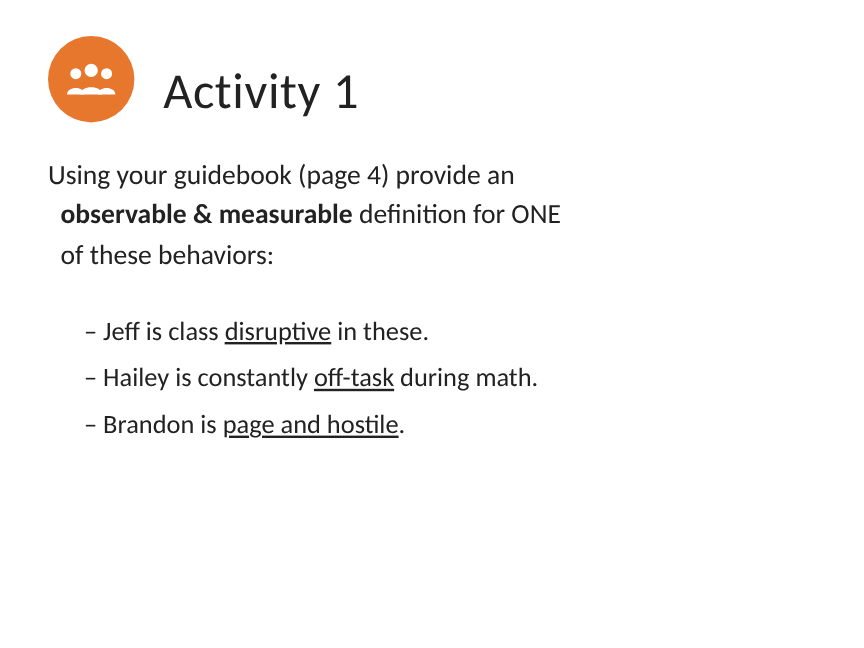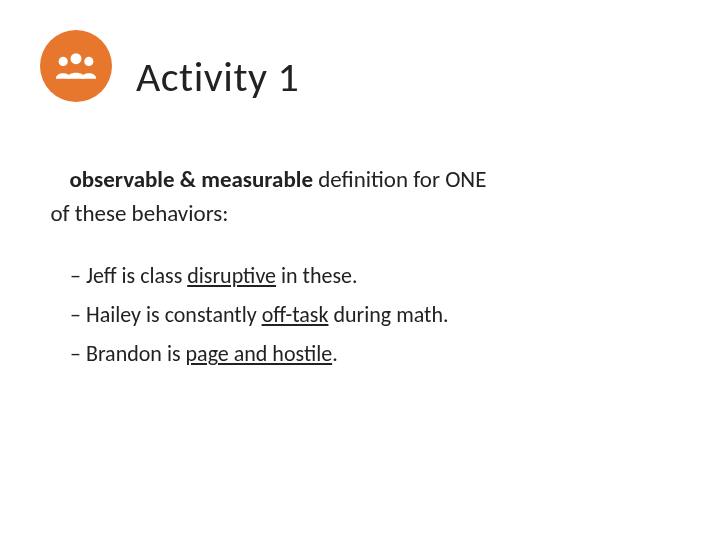--- a/index.html
+++ b/index.html
@@ -53,21 +53,20 @@
     .intro-text {
       font-size: 23px;
       line-height: 1.45;
       margin-bottom: 28px;
       color: #222222;
     }
 
     .intro-text .bold-italic {
       font-weight: 700;
       font-style: normal;
-      margin-left: 19px;
     }
 
     .behaviors-list {
       list-style: none;
       padding-left: 30px;
       font-size: 22px;
       line-height: 1.6;
     }
 
     .behaviors-list li {
@@ -93,21 +92,21 @@
       <path d="M2 38 c0-8 16-8 16 0"></path>
 
       <circle cx="38" cy="19" r="5"></circle>
       <path d="M30 38 c0-8 16-8 16 0"></path>
     </svg>
   </div>
   <h1 class="title">Activity 1</h1>
 </div>
 
 <div class="intro-text">
-  <br>
+  <span>Using your guidebook (page 4) provide an</span><br>
   &nbsp;&nbsp;<span class="bold-italic">observable &amp; measurable</span>
   <span> definition for ONE<br>
   &nbsp;&nbsp;of these behaviors:</span>
 </div>
 
 <ul class="behaviors-list">
   <li>
     <span>– Jeff is class </span><span class="underline">disruptive</span><span> in these.</span>
   </li>
   <li>

